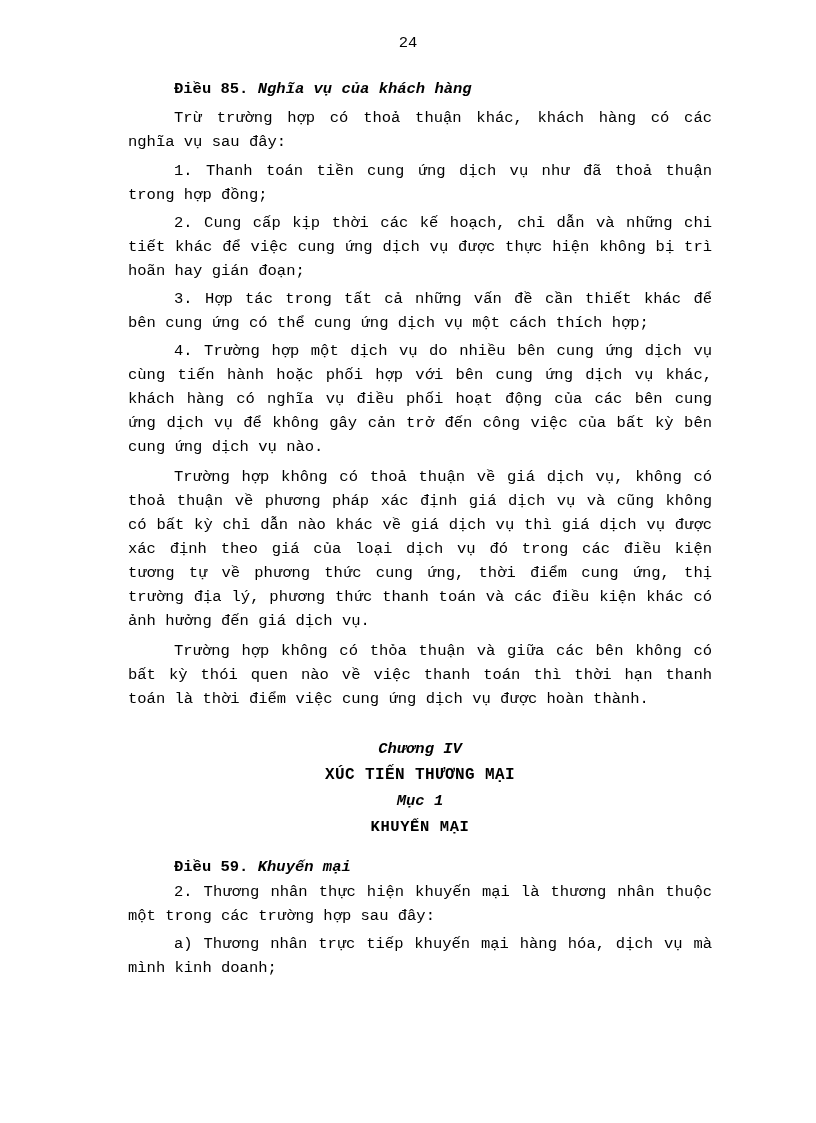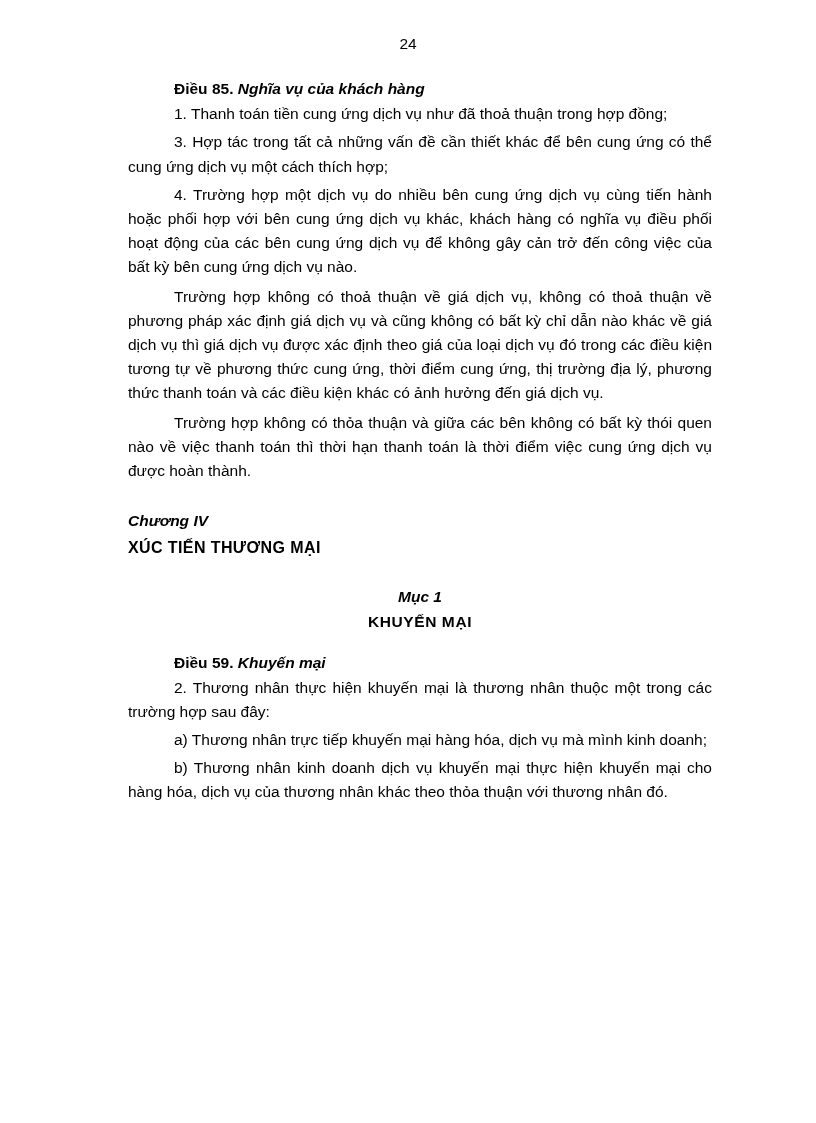--- a/index.html
+++ b/index.html
@@ -5,21 +5,21 @@
   html, body {
     margin: 0;
     padding: 0;
     background: #ffffff;
   }
   .page {
     position: relative;
     width: 816px;
     height: 1123px;
     background: #ffffff;
-    font-family: Liberation Sans, sans-serif;
+    font-family: Liberation Mono, monospace;
     color: #000000;
     box-sizing: border-box;
     overflow: hidden;
     border-radius: 23px;
   }
   .page-number {
     position: absolute;
     top: 36px;
     left: 0;
     width: 816px;
@@ -50,35 +50,35 @@
     margin: 2px 0 4px 0;
     text-indent: 46px;
     text-align: justify;
     text-justify: inter-word;
   }
   p.para.first {
     margin-top: 6px;
   }
   .chapter {
     margin-top: 26px;
+    text-align: center;
   }
   .chapter .chapter-label {
     font-size: 15.5px;
     font-weight: bold;
     font-style: italic;
     line-height: 1.6;
   }
   .chapter .chapter-title {
     font-size: 16px;
     font-weight: bold;
     letter-spacing: 0.4px;
     line-height: 1.7;
   }
   .section {
-    margin-top: 24px;
     text-align: center;
   }
   .section .section-label {
     font-size: 15.5px;
     font-weight: bold;
     font-style: italic;
     line-height: 1.6;
   }
   .section .section-title {
     font-size: 15.5px;
@@ -94,21 +94,23 @@
 <div class="page">
   <div class="page-number">24</div>
 
   <div class="content">
 
     <div class="article-head">
       <span>Điều 85.</span>
       <span class="title">Nghĩa vụ của khách hàng</span>
     </div>
 
+    <p class="para first">Trừ trường hợp có thoả thuận khác, khách hàng có các nghĩa vụ sau đây:</p>
     <p class="para">1. Thanh toán tiền cung ứng dịch vụ như đã thoả thuận trong hợp đồng;</p>
+    <p class="para">2. Cung cấp kịp thời các kế hoạch, chỉ dẫn và những chi tiết khác để việc cung ứng dịch vụ được thực hiện không bị trì hoãn hay gián đoạn;</p>
     <p class="para">3. Hợp tác trong tất cả những vấn đề cần thiết khác để bên cung ứng có thể cung ứng dịch vụ một cách thích hợp;</p>
     <p class="para">4. Trường hợp một dịch vụ do nhiều bên cung ứng dịch vụ cùng tiến hành hoặc phối hợp với bên cung ứng dịch vụ khác, khách hàng có nghĩa vụ điều phối hoạt động của các bên cung ứng dịch vụ để không gây cản trở đến công việc của bất kỳ bên cung ứng dịch vụ nào.</p>
 
 
     <p class="para first">Trường hợp không có thoả thuận về giá dịch vụ, không có thoả thuận về phương pháp xác định giá dịch vụ và cũng không có bất kỳ chỉ dẫn nào khác về giá dịch vụ thì giá dịch vụ được xác định theo giá của loại dịch vụ đó trong các điều kiện tương tự về phương thức cung ứng, thời điểm cung ứng, thị trường địa lý, phương thức thanh toán và các điều kiện khác có ảnh hưởng đến giá dịch vụ.</p>
 
 
     <p class="para first">Trường hợp không có thỏa thuận và giữa các bên không có bất kỳ thói quen nào về việc thanh toán thì thời hạn thanh toán là thời điểm việc cung ứng dịch vụ được hoàn thành.</p>
 
     <div class="chapter">
@@ -123,16 +125,15 @@
 
     <div class="spacer-sm"></div>
 
     <div class="article-head">
       <span>Điều 59.</span>
       <span class="title">Khuyến mại</span>
     </div>
 
     <p class="para">2. Thương nhân thực hiện khuyến mại là thương nhân thuộc một trong các trường hợp sau đây:</p>
     <p class="para">a) Thương nhân trực tiếp khuyến mại hàng hóa, dịch vụ mà mình kinh doanh;</p>
-    <p class="para">b) Thương nhân kinh doanh dịch vụ khuyến mại thực hiện khuyến mại cho hàng hóa, dịch vụ của thương nhân khác theo thỏa thuận với thương nhân đó.</p>
 
   </div>
 </div>
 
 </body></html>

